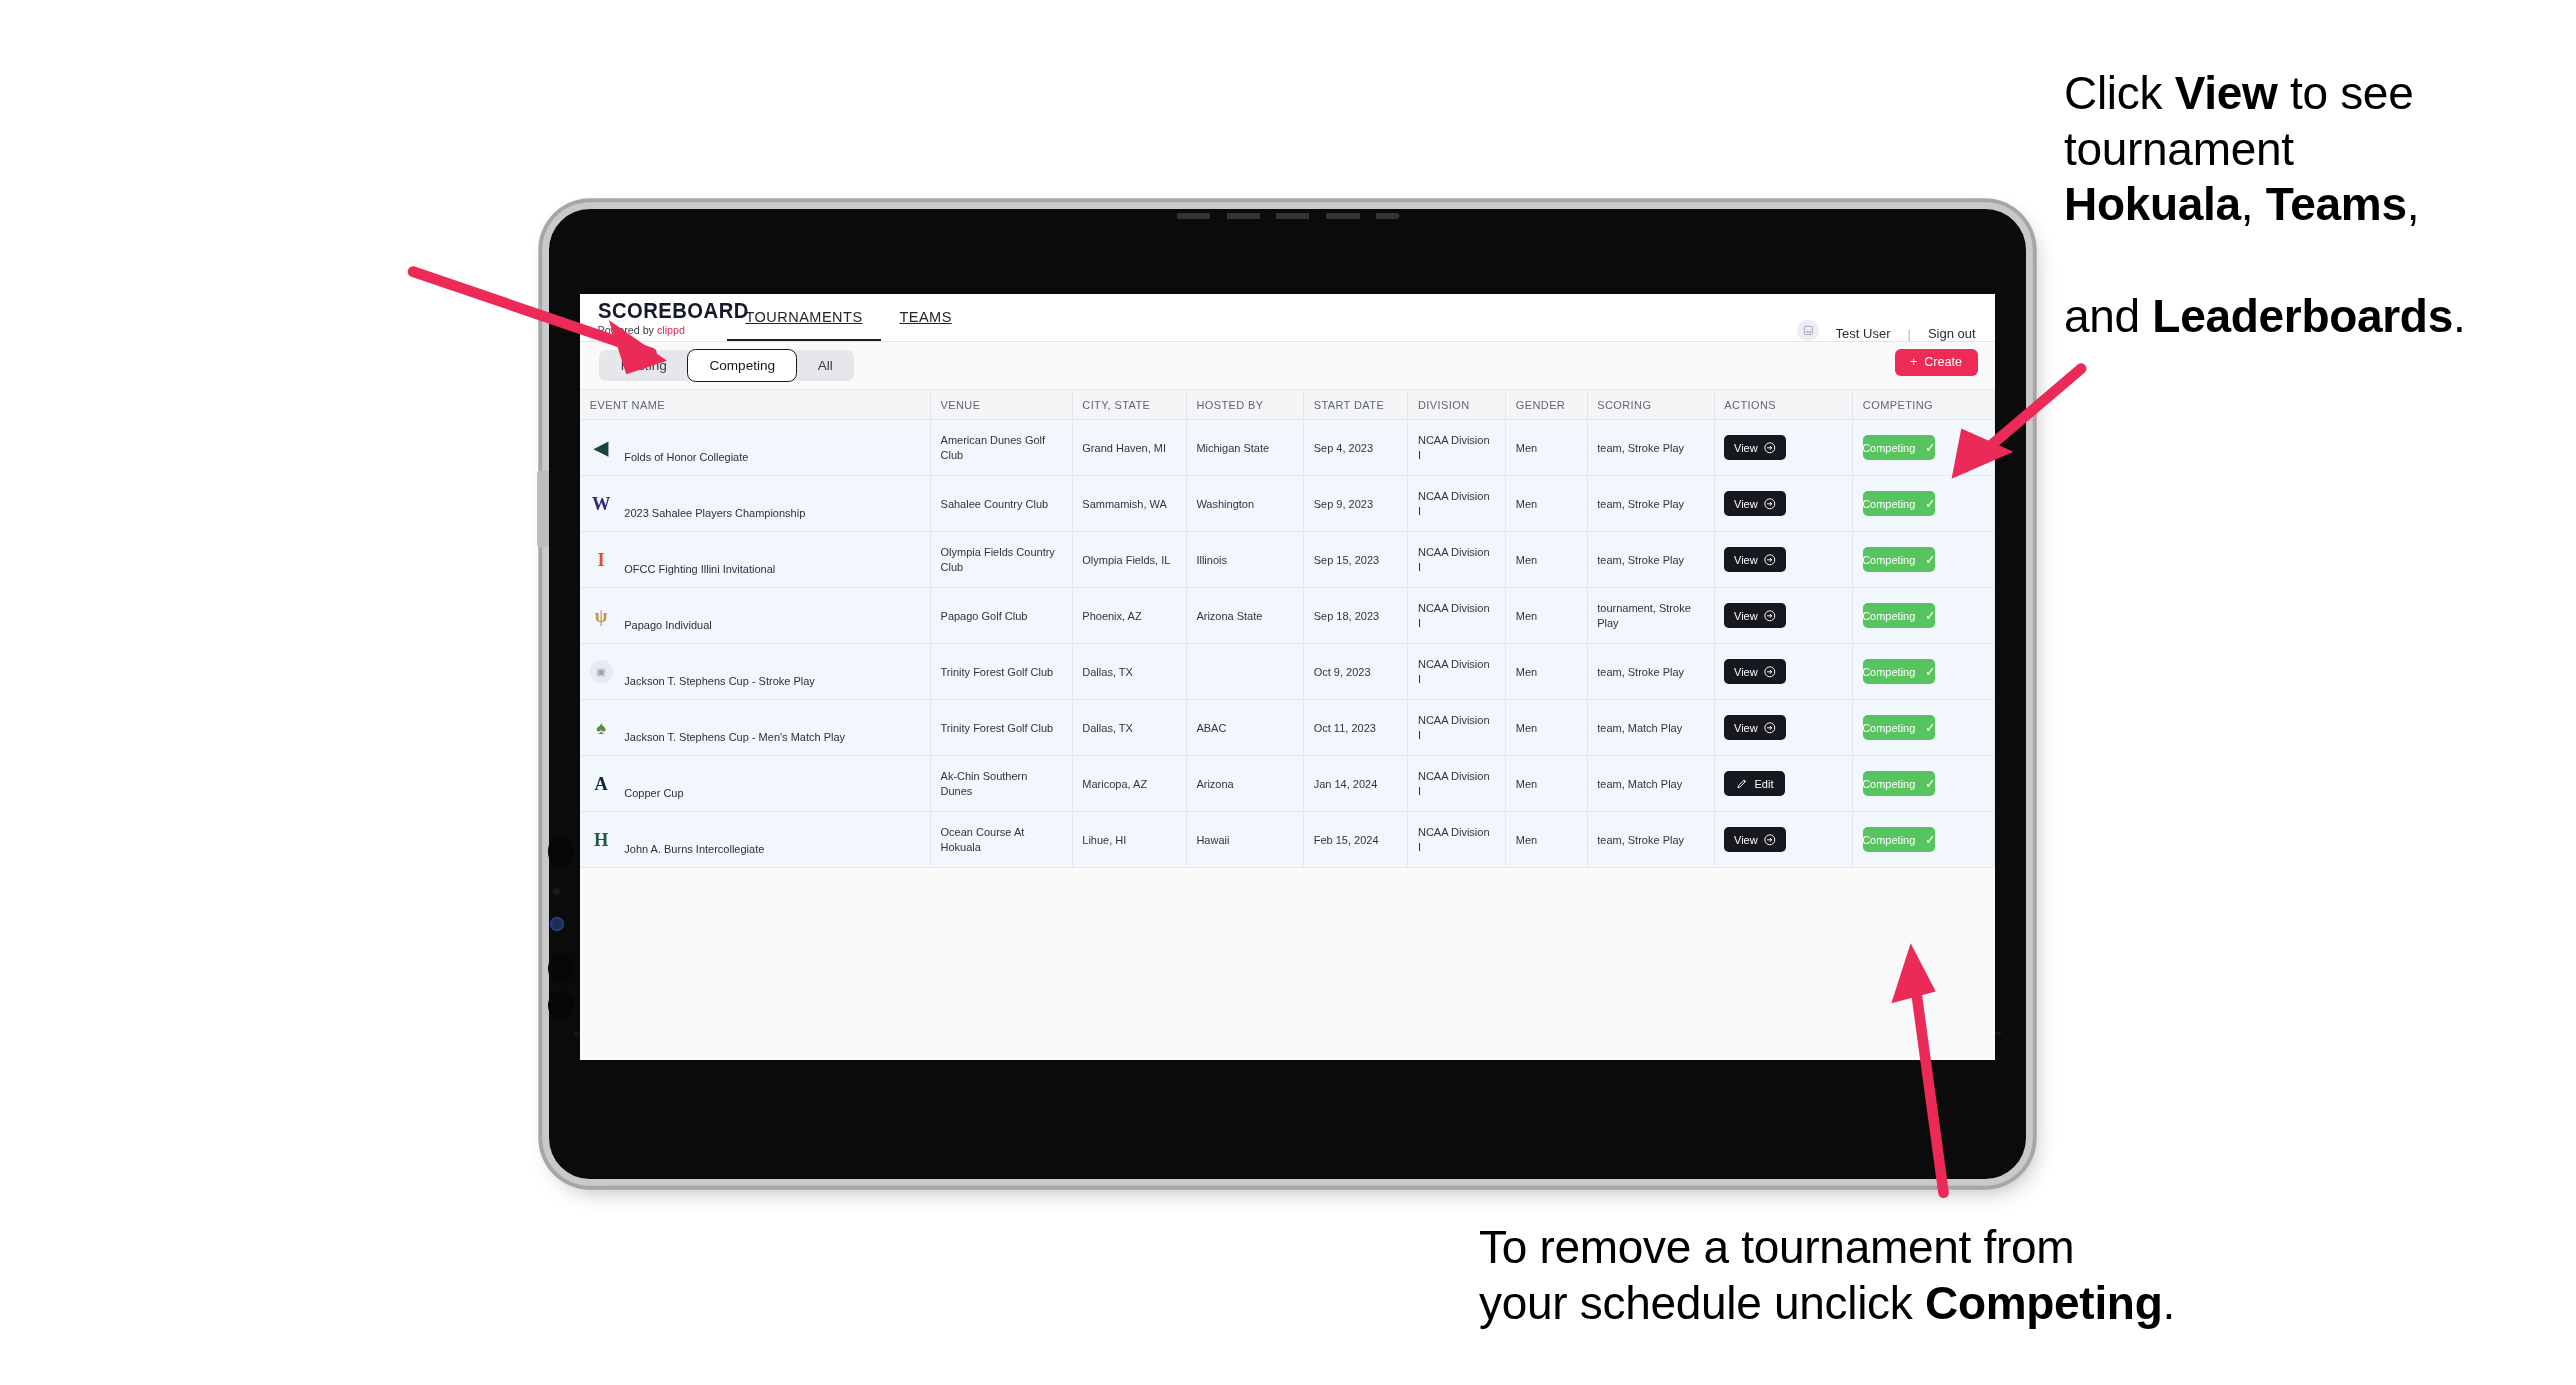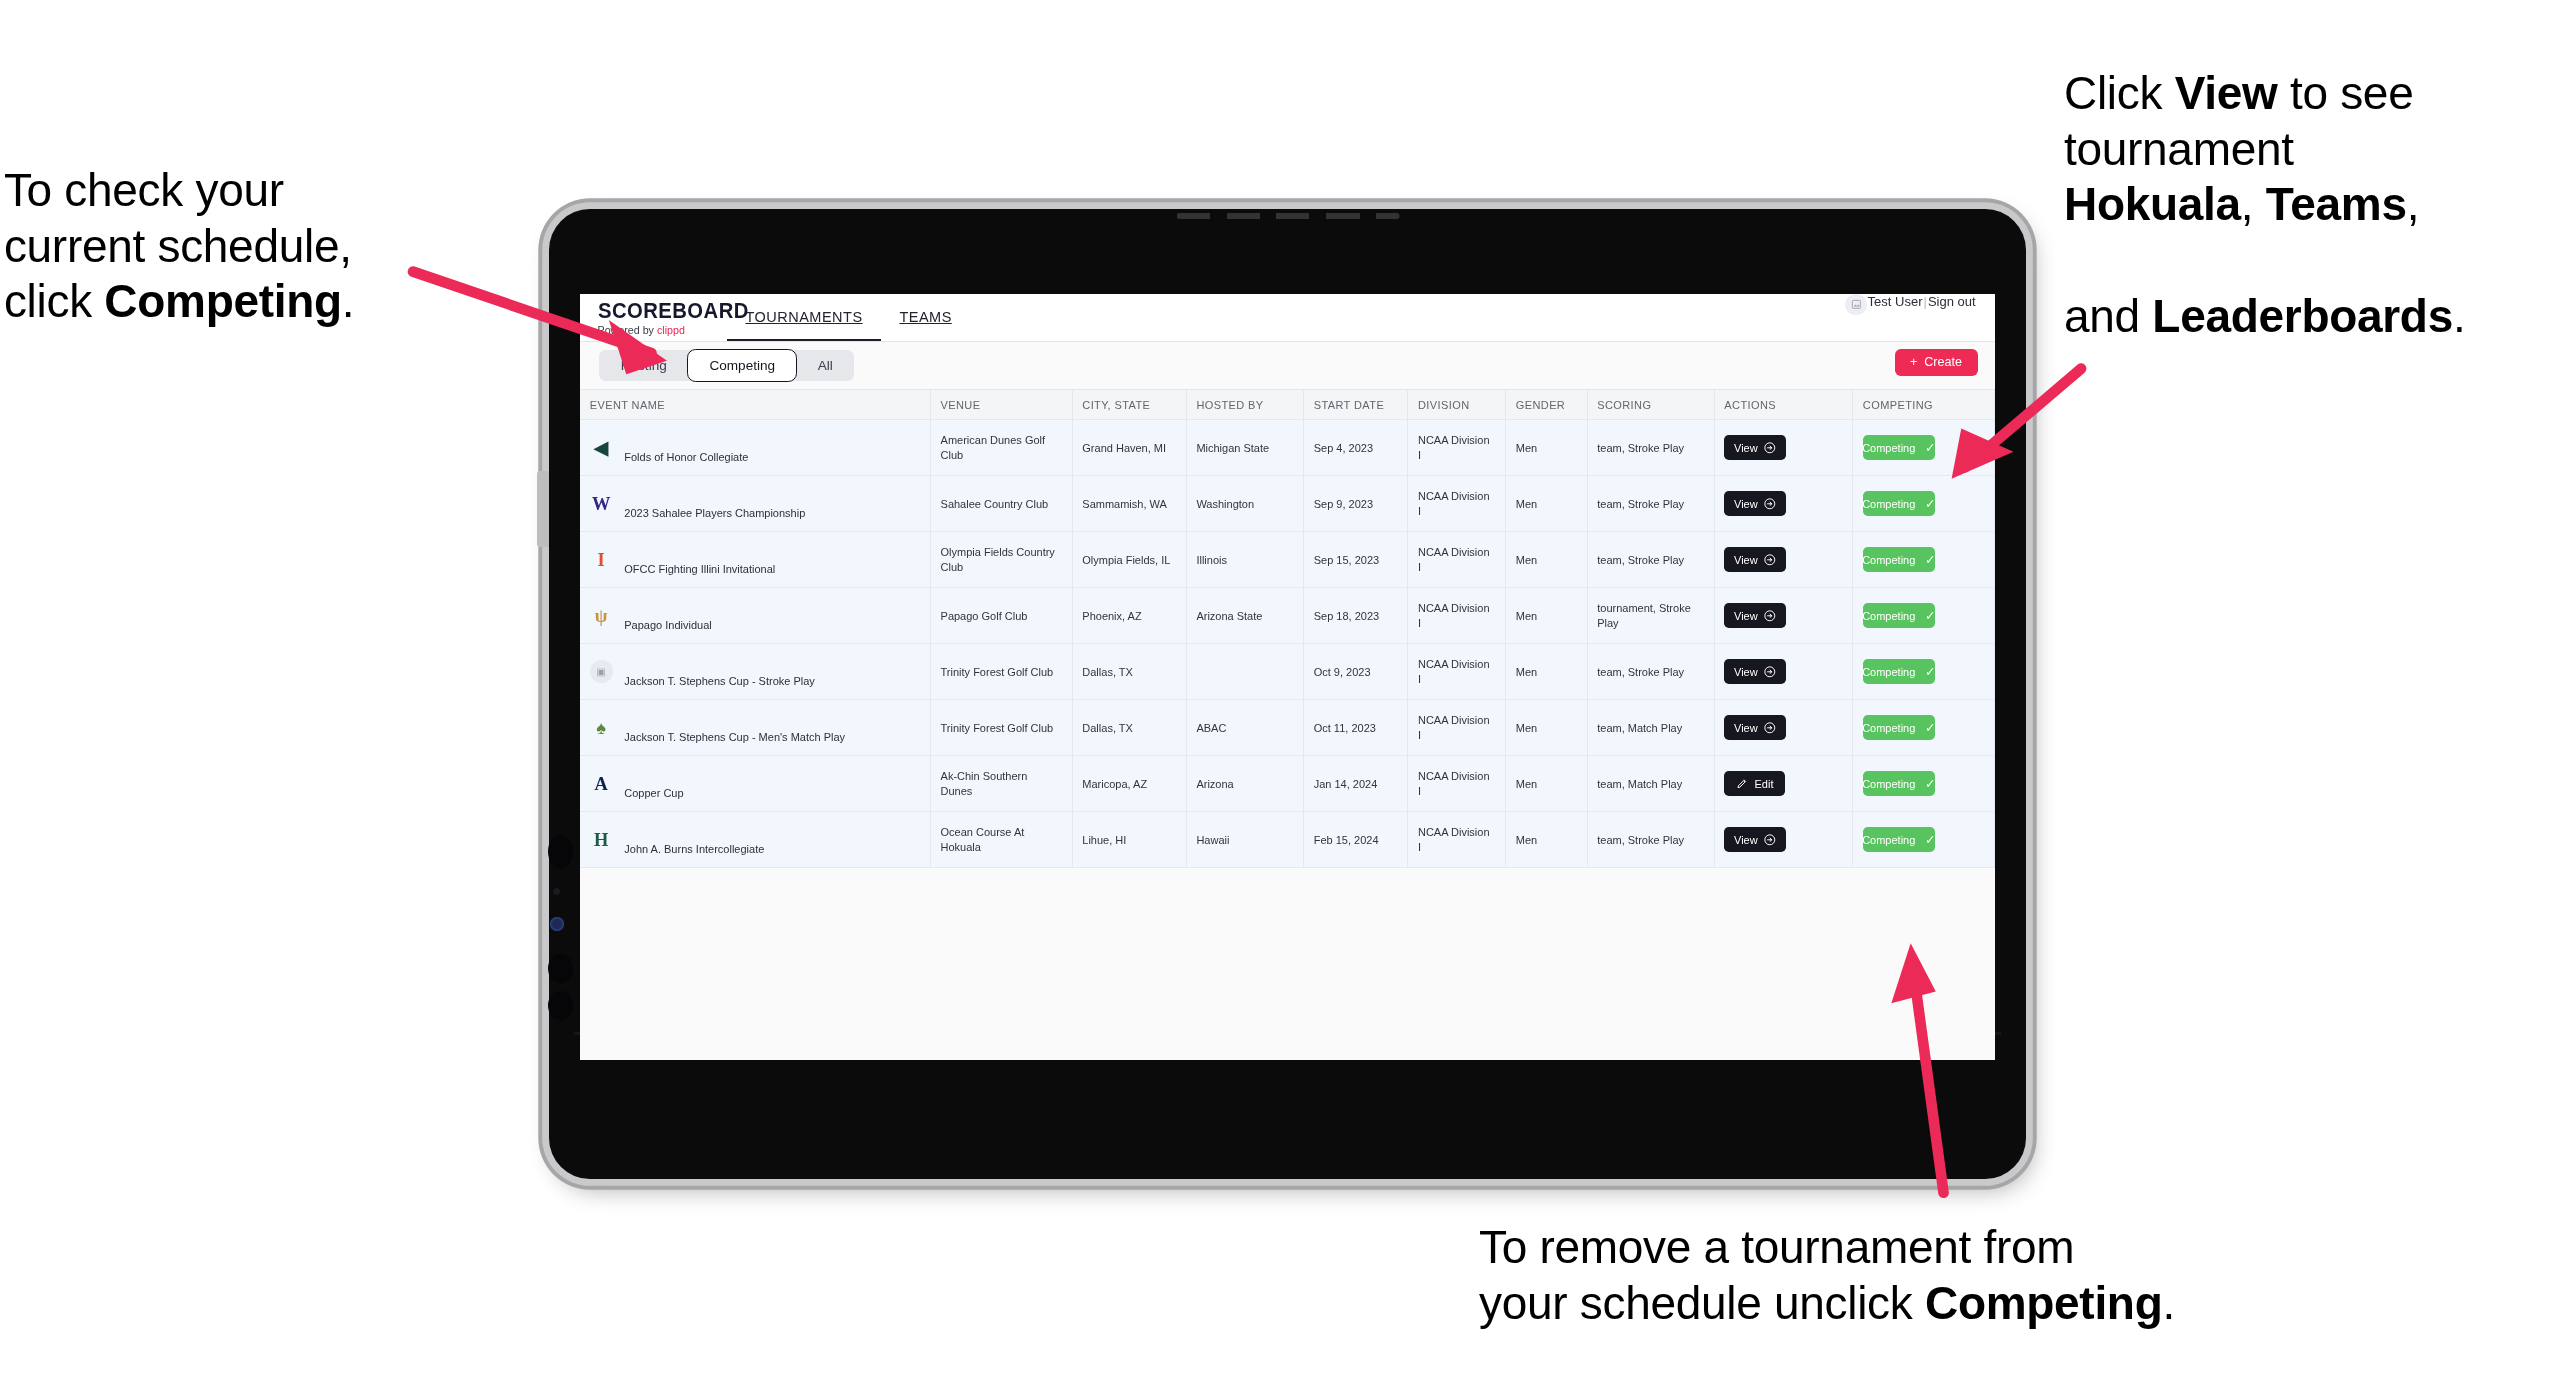--- a/index.html
+++ b/index.html
@@ -74,21 +74,21 @@
   }
   #brand .sub { font-size:10.7px; color:#3a3c4a; margin-top:1.9px; }
   #brand .sub .clippd { color:#e8264f; font-weight:normal; }
   .navtab {
     display:flex; align-items:center; padding:0 18.4px;
     font-size:14.5px; letter-spacing:0.5px; color:#22242e;
     border-bottom:2.9px solid transparent; cursor:pointer;text-decoration:underline;
   }
   .navtab.active { border-bottom-color:#1b1d2b; font-weight:normal; }
   #userarea {
-    margin-left:auto; display:flex; align-items:flex-start; gap:1px;
+    margin-left:auto; display:flex; align-items:flex-end; gap:17px;
     padding-right:19.4px; font-size:13px; color:#2b2d38;
   }
   .avatar {
     width:21.3px; height:21.3px; border-radius:50%; background:#eceef2;
     display:flex; align-items:center; justify-content:center;
     color:#9aa0ad; font-size:10.7px;
   }
   #userarea .sep { color:#b6bac4; }
   #userarea .link { cursor:pointer; }
 
@@ -166,23 +166,20 @@
 
   
   .pinkfill { fill:#ec2a58; }
   .pinkstroke { stroke:#ec2a58; }
 </style>
 </head>
 <body>
 
 <div id="stage">
 
-  <div class="anno" id="anno-left"><span>To check your
-current schedule,
-click </span><b>Competing</b><span>.</span></div>
 
   <div class="anno" id="anno-right"><span>Click </span><b>View</b><span> to see
 tournament
 </span><b>Hokuala</b><span>, </span><b>Teams</b><span>,
 </span><span>
 and </span><b>Leaderboards</b><span>.</span></div>
 
   <div class="anno" id="anno-bottom"><span>To remove a tournament from
 your schedule unclick </span><b>Competing</b><span>.</span></div>
 

